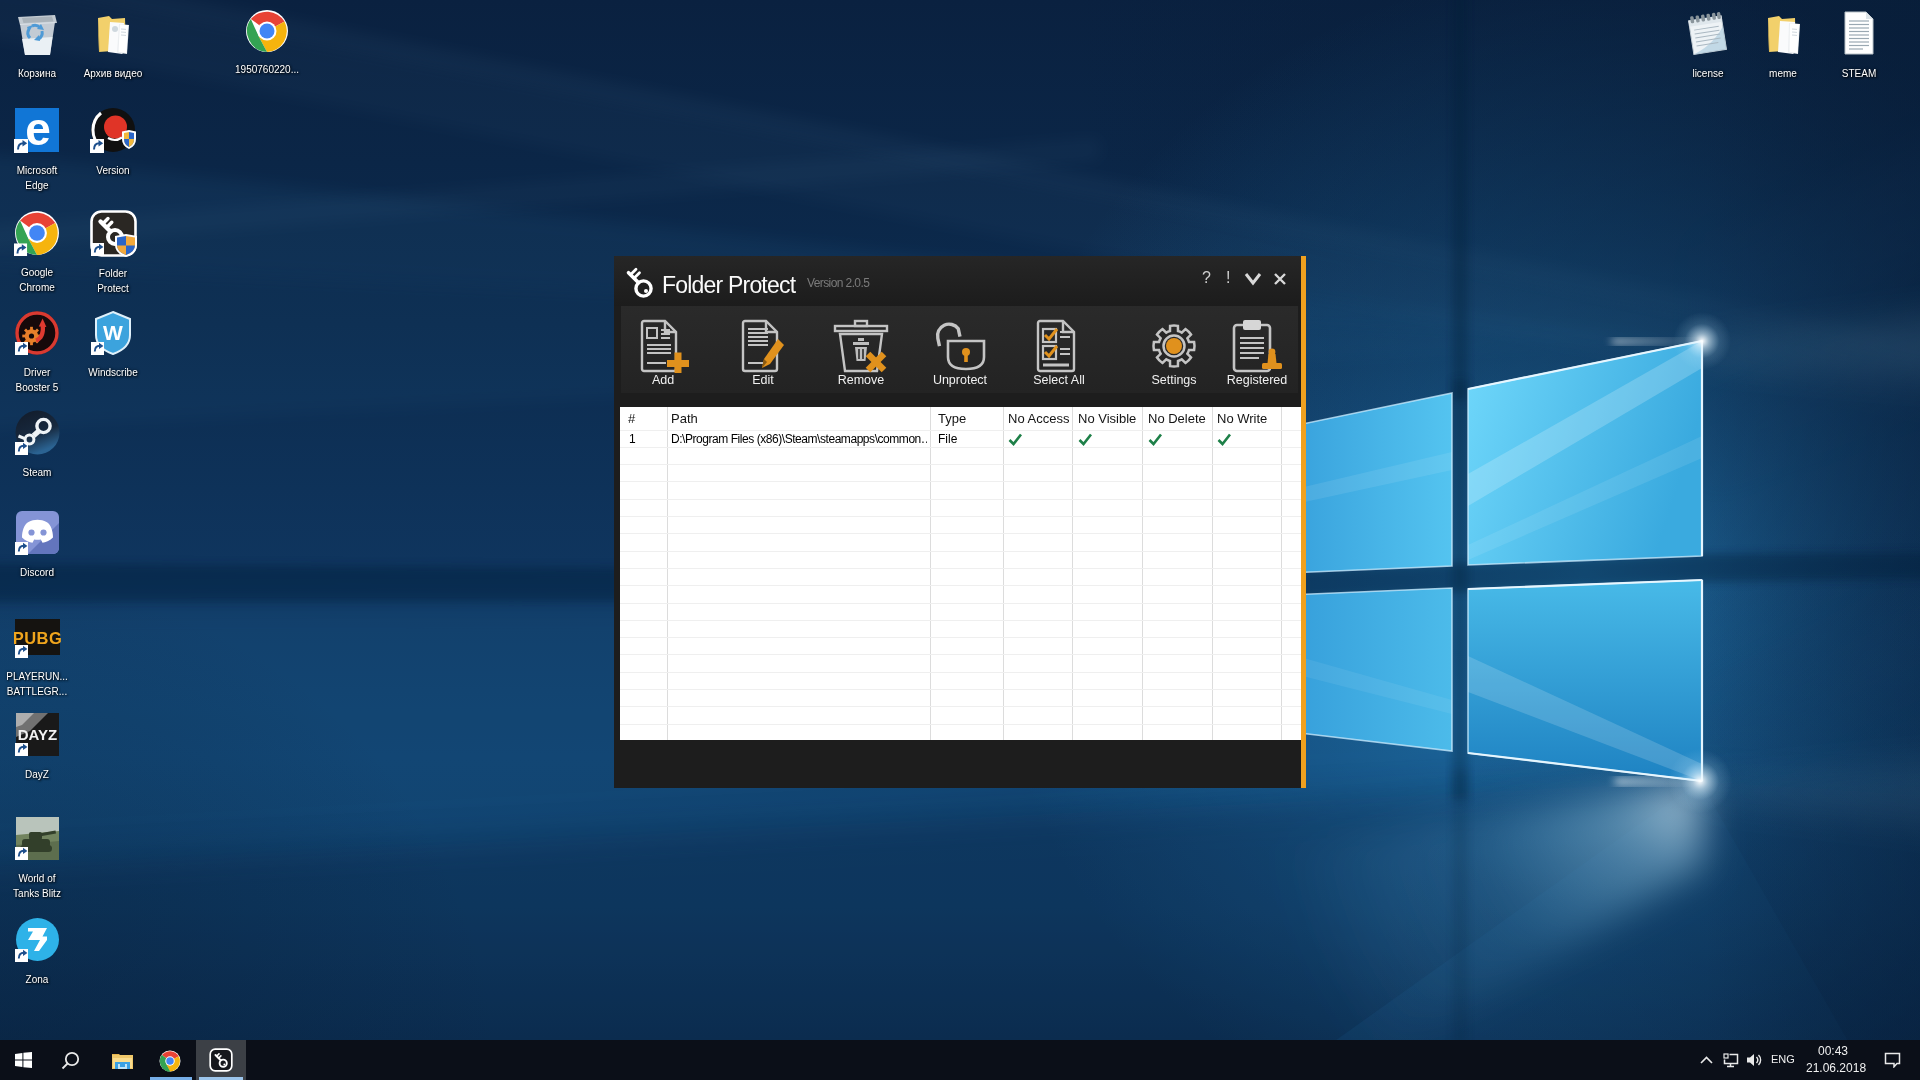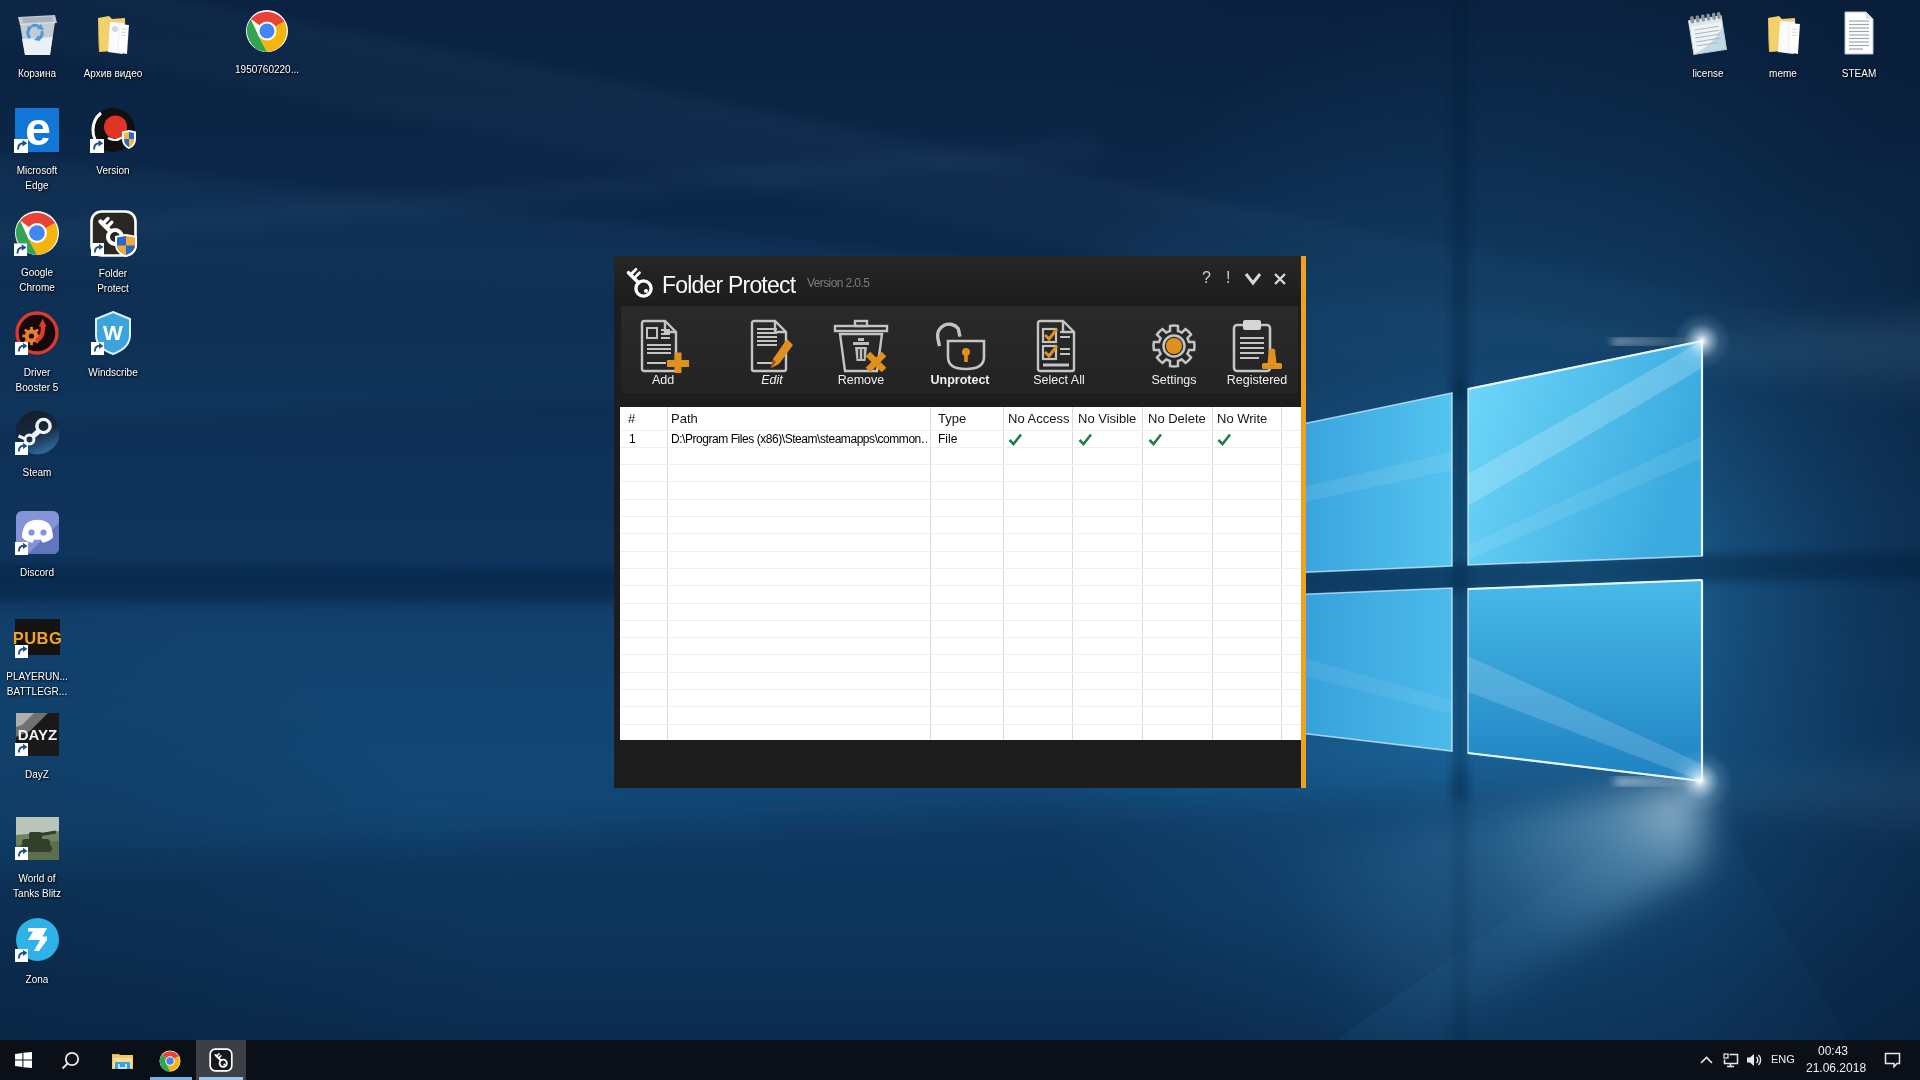--- a/index.html
+++ b/index.html
@@ -531,21 +531,21 @@
               <path d="M10,44 H29"></path>
             </g>
           </g>
           <g fill="#e0911d">
             <rect x="30" y="41" width="22" height="7"></rect>
             <rect x="37.5" y="33.5" width="7" height="22"></rect>
           </g>
         </svg>
       <div class="tbl">Add</div>
     </div>
-    <div class="tbi" style="left:113px;font-style:italic;">
+    <div class="tbi" style="left:104px;">
       <svg width="52" height="54" viewBox="0 0 52 54">
           <g fill="none" stroke="#c4c4c4" stroke-width="2.4">
             <path d="M8,2 H29 L40,13 V50 a2,2 0 0 1 -2,2 H8 a2,2 0 0 1 -2,-2 V4 a2,2 0 0 1 2,-2 Z"></path>
             <path d="M29,2 V13 H40"></path>
             <g stroke-width="2">
               <path d="M11,10 H31"></path>
               <path d="M11,14 H31"></path>
               <path d="M11,18 H31"></path>
               <path d="M11,22 H31"></path>
               <path d="M11,26 H31"></path>
@@ -575,21 +575,21 @@
             <path d="M27,30 V40"></path>
             <path d="M31,30 V40"></path>
           </g>
           <g stroke="#e0911d" stroke-width="6.5">
             <path d="M36,35 L52,51"></path>
             <path d="M52,35 L36,51"></path>
           </g>
         </svg>
       <div class="tbl">Remove</div>
     </div>
-    <div class="tbi" style="left:301px;font-weight:bold;">
+    <div class="tbi" style="left:301px;">
       <svg width="54" height="54" viewBox="0 0 54 54">
           <g fill="none" stroke="#c4c4c4">
             <path d="M5,25 L5,17 A11.5,11.5 0 0 1 27,12 L27,20" stroke-width="3.4" transform="rotate(-12 16 19)"></path>
             <path d="M15,22 H51 V38 Q51,50 33,50 Q15,50 15,38 Z" stroke-width="2.6"></path>
           </g>
           <g fill="#e0911d">
             <circle cx="33" cy="33" r="4"></circle>
             <rect x="31.2" y="35" width="3.6" height="8"></rect>
           </g>
         </svg>

